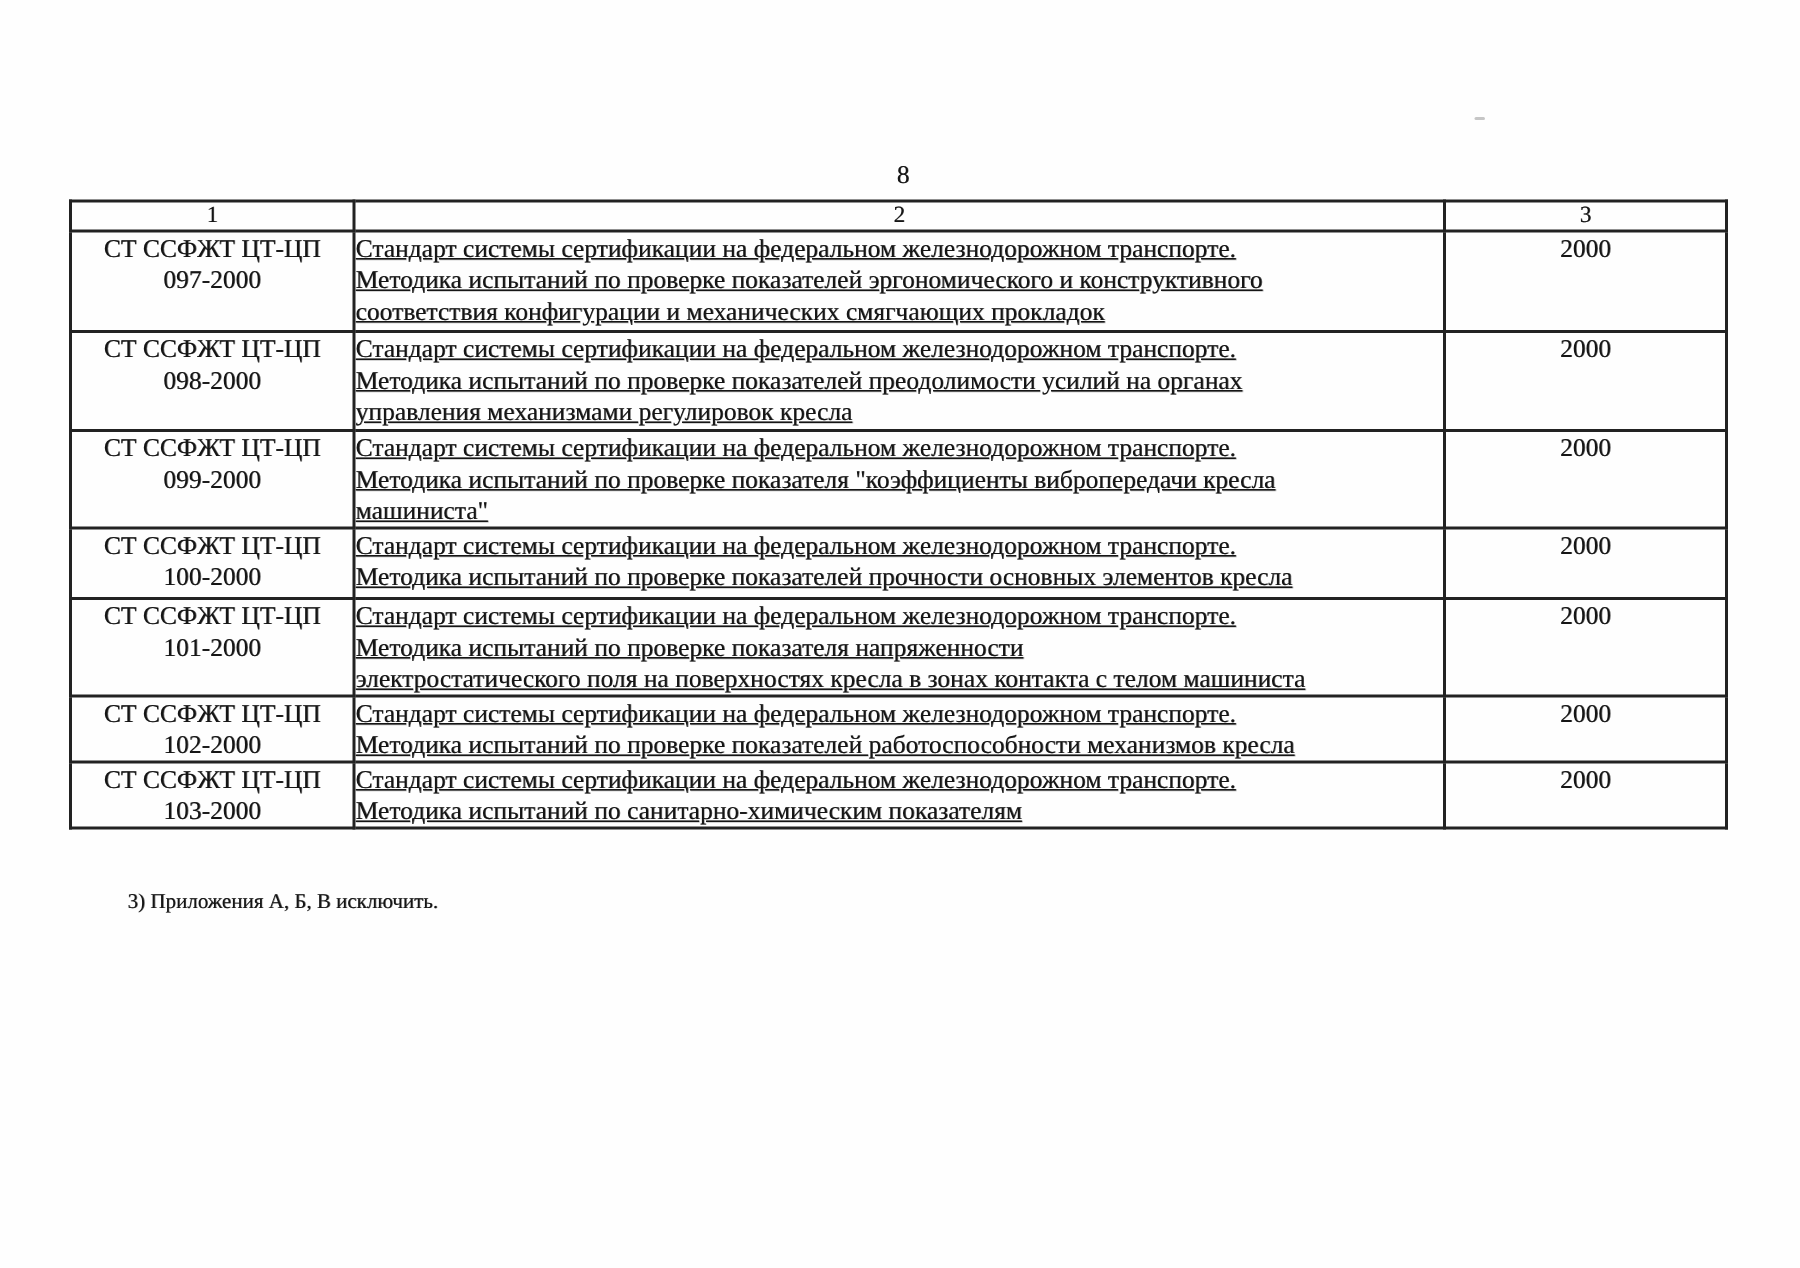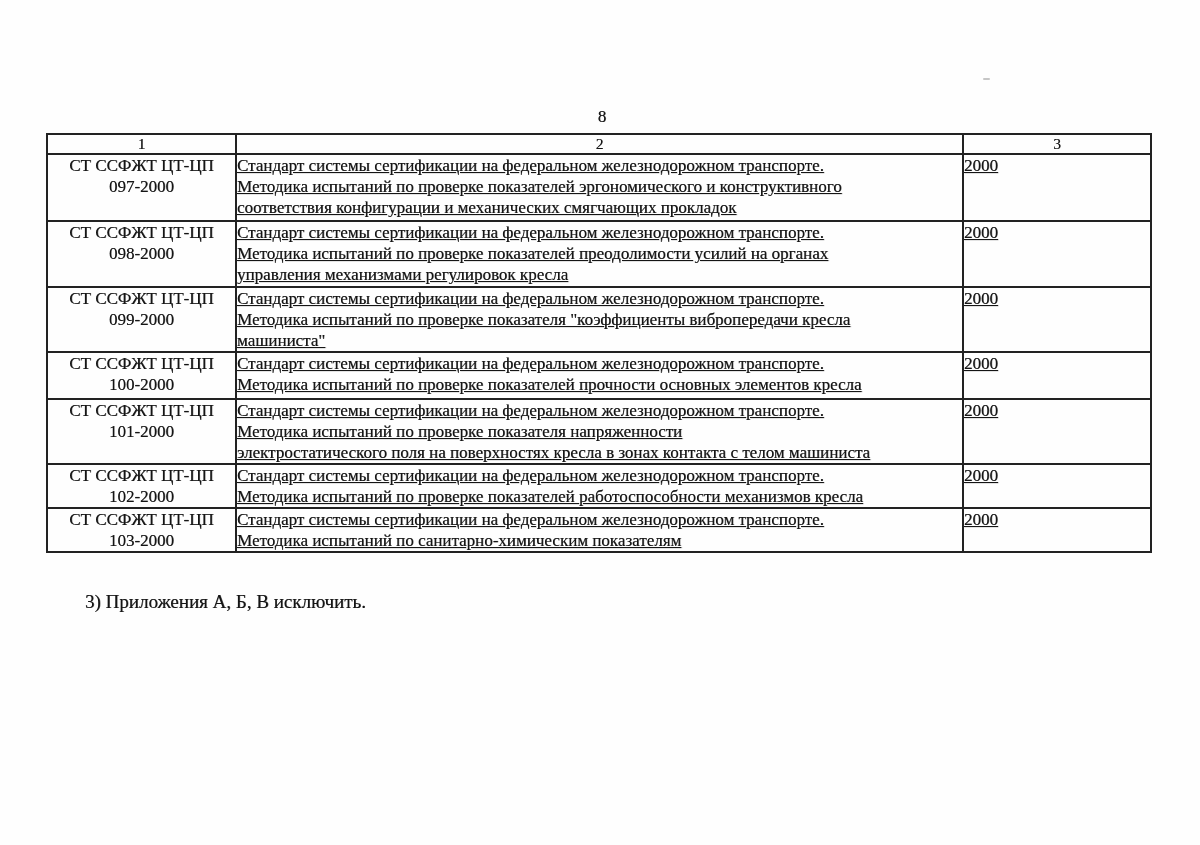--- a/index.html
+++ b/index.html
@@ -59,28 +59,28 @@
     text-align: center;
     white-space: pre-line;
     padding-top: 1px;
   }
   td.cell-desc {
     padding: 1px 6px 0 9px;
     white-space: pre-line;
     text-decoration: underline;
   }
   td.cell-year {
+    text-align: center;
     padding-top: 1px;
-    text-decoration: underline;
   }
   .footnote {
     position: absolute;
     left: 85px;
     top: 591px;
-    font-size: 19px;
+    font-size: 14px;
     line-height: 22px;
   }
 </style>
 </head>
 <body>
 
 <div class="page">
 
   <div class="page-number scan-ink">8</div>
 

